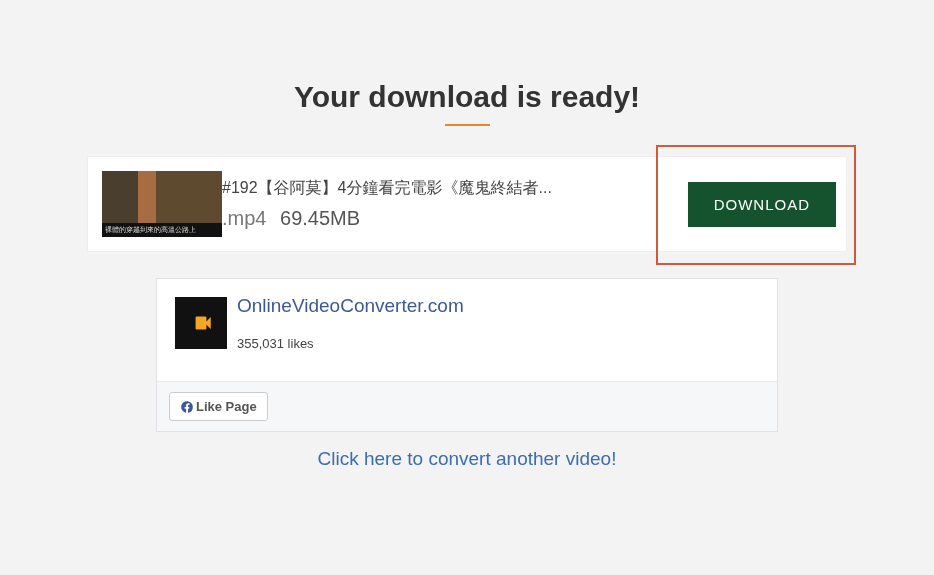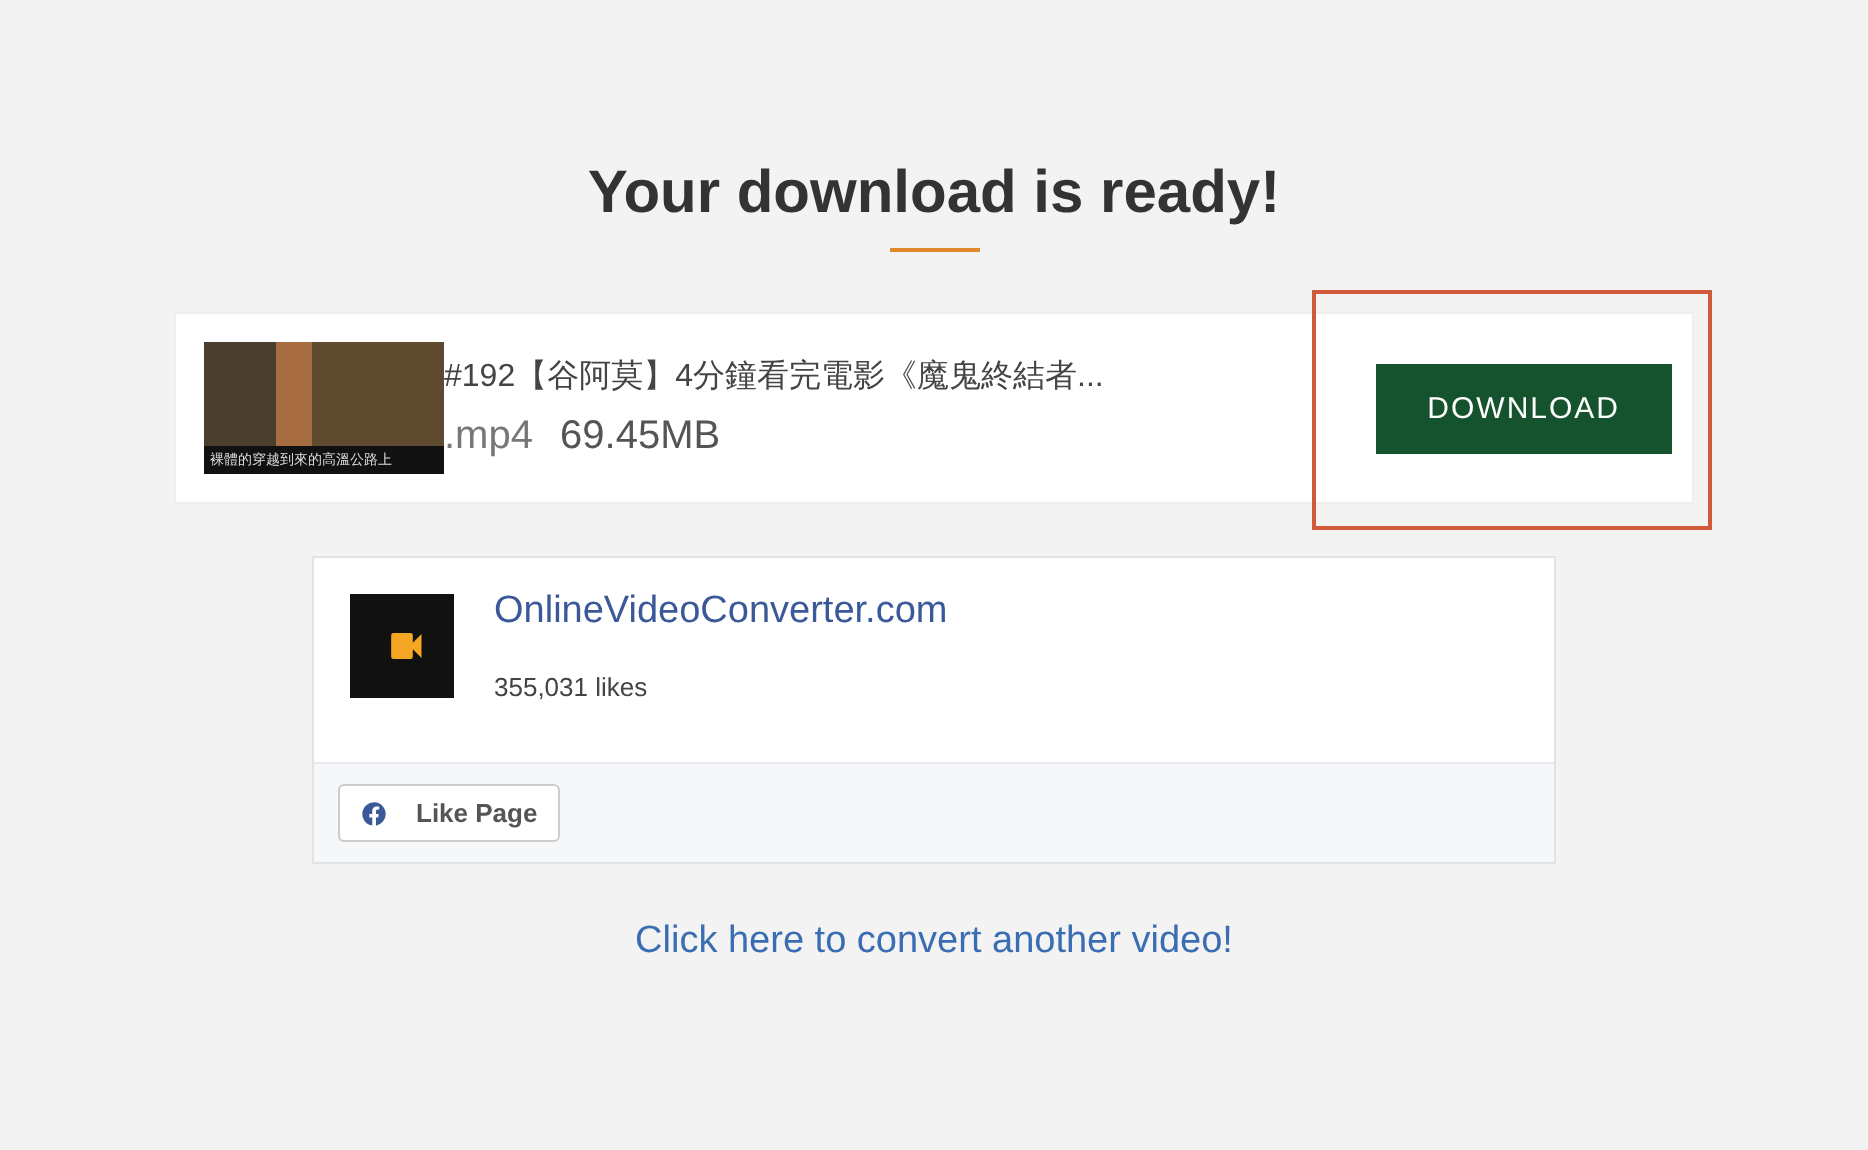--- a/index.html
+++ b/index.html
@@ -12,30 +12,30 @@
 .th-scene{flex:1;width:100%;background:linear-gradient(90deg,#4a3f2e 0 30%,#a86c42 30% 45%,#5e4b2f 45% 100%)}
 .th-cap{width:100%;font-size:7px;color:#ddd;background:#111;padding:2px 3px;box-sizing:border-box;overflow:hidden;white-space:nowrap}
 .meta{flex:1 1 auto;}
 .vt{font-size:16px;color:#444}
 .sub{margin-top:8px;font-size:20px;color:#555}
 .ext{color:#777}
 .sz{margin-left:8px;color:#555}
 .dlbtn{background:#14532d;color:#fff;border:none;padding:14px 26px;font-size:15px;letter-spacing:1px;cursor:pointer;flex:0 0 auto}
 .hl{position:absolute;top:-12px;right:-10px;width:200px;height:120px;border:2px solid #d15a3a;pointer-events:none;box-sizing:border-box}
 .fbw{max-width:620px;margin:26px auto 0;background:#fff;border:1px solid #e1e2e5}
-.fbhead{display:flex;align-items:center;padding:16px 18px 30px;text-align:left;gap:20px}
+.fbhead{display:flex;align-items:center;padding:16px 18px 30px;text-align:left;gap:10px}
 .fbav{width:52px;height:52px;background:#111;display:flex;align-items:center;justify-content:center;flex:0 0 auto}
 .fbav svg{width:26px;height:26px;fill:#f5a623}
 .fbinfo{line-height:1.2}
 .fbname{font-size:19px;color:#3b5998}
 .fblikes{font-size:13px;color:#444;margin-top:18px}
 .fbfoot{border-top:1px solid #e9eaee;background:#f6f7f8;padding:10px 12px;display:flex;justify-content:space-between}
-.fbbtn{background:#fff;border:1px solid #ccc;border-radius:3px;padding:6px 10px;font-size:13px;font-weight:bold;color:#555;display:inline-flex;align-items:center;gap:14px;cursor:pointer}
+.fbbtn{background:#fff;border:1px solid #ccc;border-radius:3px;padding:6px 10px;font-size:13px;font-weight:bold;color:#555;display:inline-flex;align-items:center;gap:2px;cursor:pointer}
 .fbicon{width:14px;height:14px;fill:#3b5998}
-.convert{display:block;margin:28px auto 0;color:#3b6db3;font-size:19px;text-align:center;text-decoration:none}
+.convert{display:block;margin:16px auto 0;color:#3b6db3;font-size:19px;text-align:center;text-decoration:none}
 </style>
 </head>
 <body>
 
 <div class="wrap">
 
   <h1 class="title">Your download is ready!</h1>
   <hr class="rule">
 
   <div class="card">

